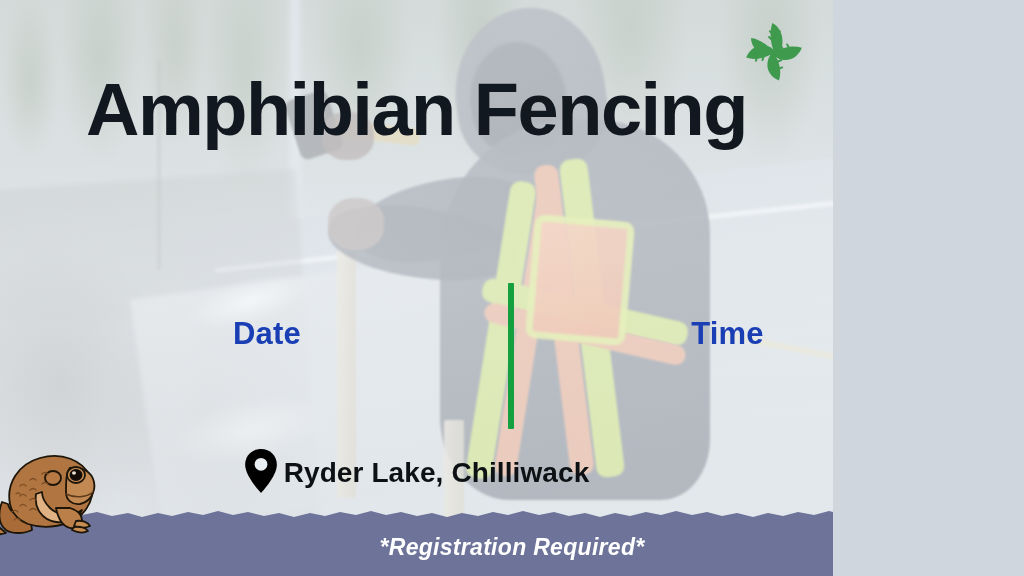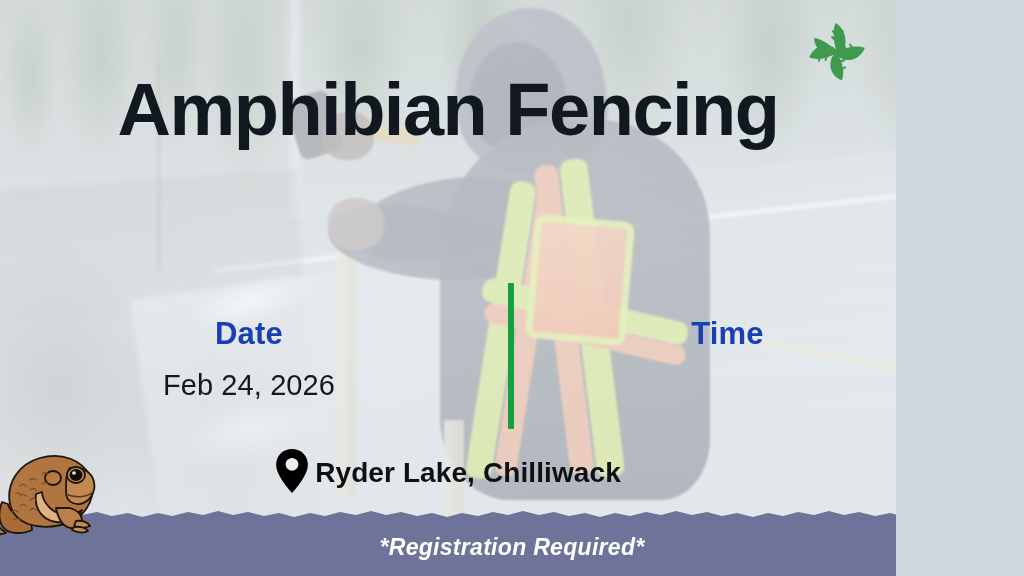--- a/index.html
+++ b/index.html
@@ -2,21 +2,21 @@
 <html><head>
 <meta charset="utf-8">
 <style>
   html,body{margin:0;padding:0;}
   body{
     width:1024px;height:576px;overflow:hidden;
     font-family:"Liberation Sans", sans-serif;
     background:#cfd6dd;
   }
   #poster{
-    position:relative;width:896px;height:576px;overflow:hidden;
+    position:relative;width:833px;height:576px;overflow:hidden;
     background:#fdba74;
     text-decoration:underline;
   }
 
   
   .photo{position:absolute;inset:0;overflow:hidden;}
   .sky{
     position:absolute;left:0;top:0;width:1024px;height:576px;
     background:linear-gradient(180deg,#c3ced8 0%,#c8d2da 30%,#cdd4da 60%,#d5dade 100%);
   }
@@ -183,21 +183,21 @@
     position:absolute;left:0;right:0;top:74px;text-align:center;
     color:#111820;font-weight:700;font-size:74px;line-height:.97;
     letter-spacing:-1.5px;
     font-family:"Liberation Sans", sans-serif;
   }
   .title .l2{display:block;}
 
   
   .dt{position:absolute;top:316px;left:0;width:1024px;height:120px;}
   .col{position:absolute;text-align:center;}
-  .col-date{left:119px;width:260px;}
+  .col-date{left:137px;width:260px;}
   .col-time{left:575px;width:305px;}
   .dt-label{
     color:#1a3fb5;font-weight:700;font-size:31px;letter-spacing:.2px;margin:0;
   }
   .dt-value{
     color:#16191c;font-weight:400;font-size:29px;margin-top:17px;
     letter-spacing:.1px;
   }
   .divider{
     position:absolute;left:508px;top:283px;width:6px;height:146px;
@@ -297,21 +297,20 @@
     </svg>
   </div>
 
   <div class="title">
     <span>Amphibian Fencing</span>
   </div>
 
   <div class="dt">
     <div class="col col-date">
       <div class="dt-label">Date</div>
-      <div class="dt-value">Feb 24, 2026</div>
     </div>
     <div class="col col-time">
       <div class="dt-label">Time</div>
     </div>
   </div>
   <div class="divider"></div>
 
   <div class="loc">
     <span>
       <svg width="34" height="46" viewBox="0 0 24 32" aria-hidden="true">

